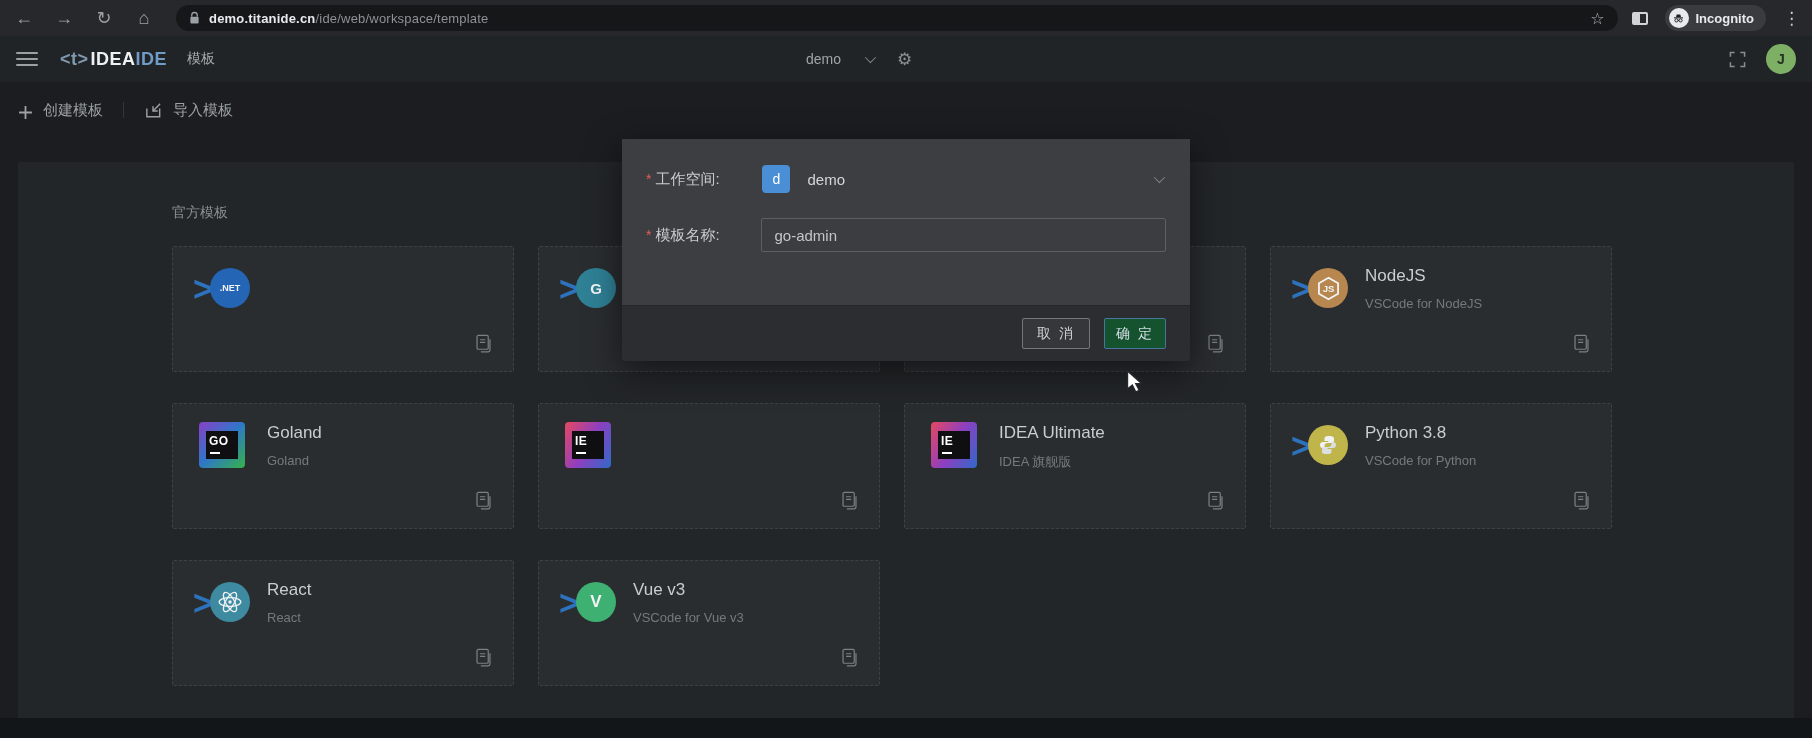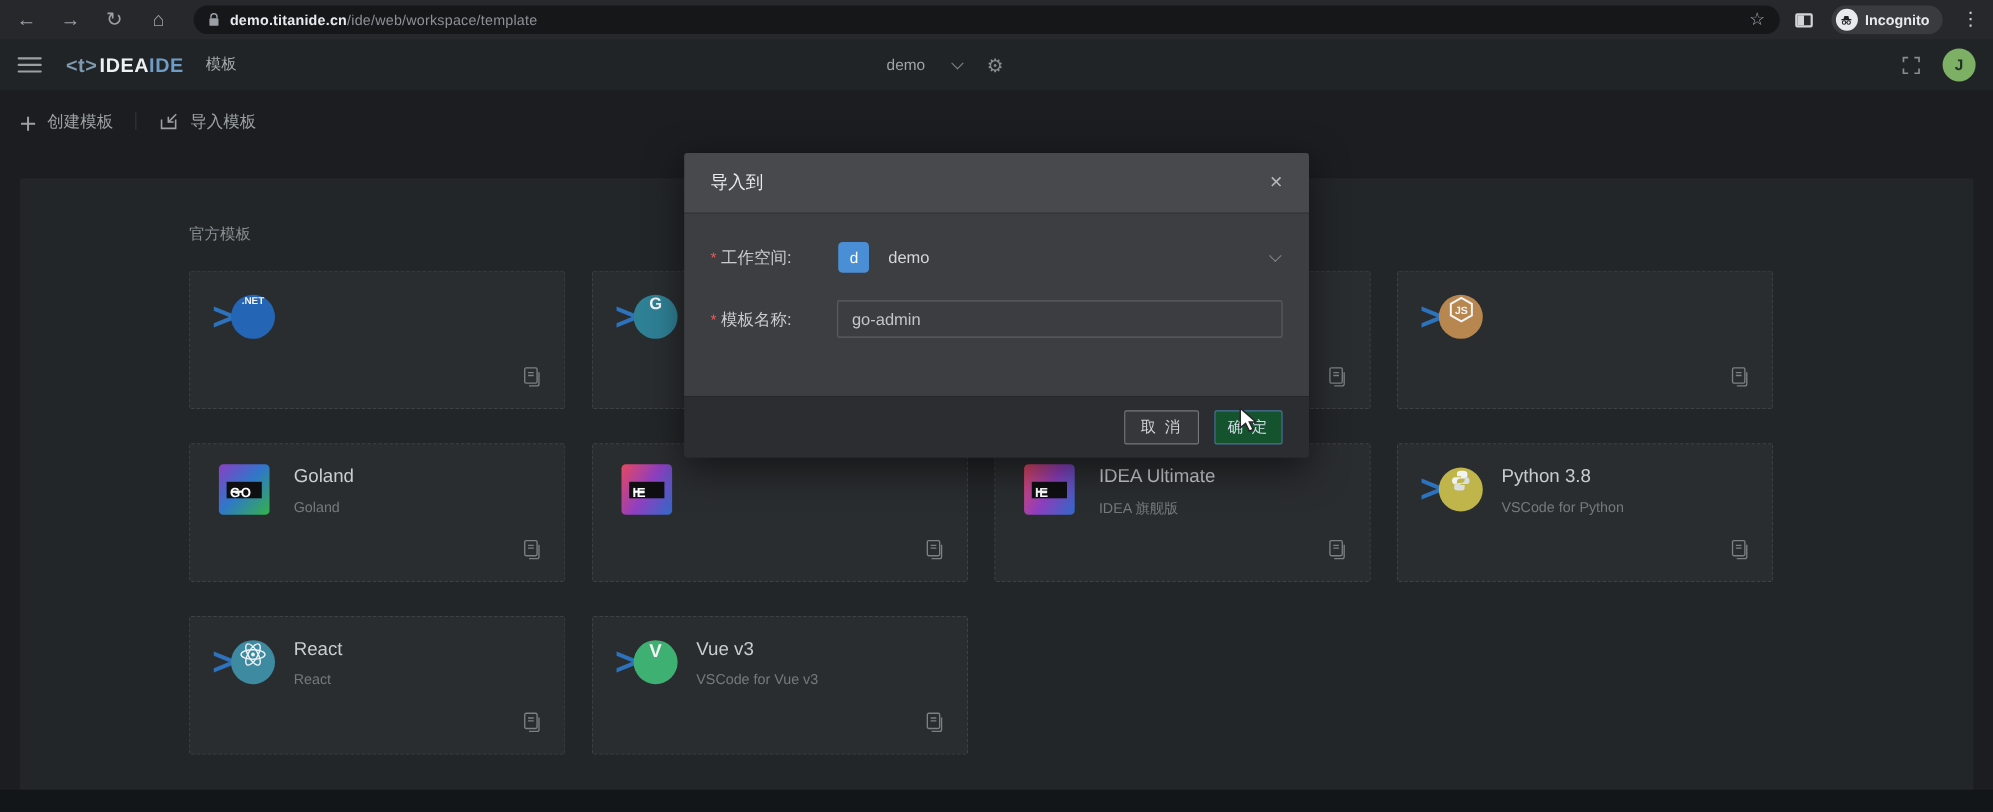--- a/index.html
+++ b/index.html
@@ -53,32 +53,32 @@
   .card { position:relative; width:342px; height:126px; background:#2a2d30; border:1px dashed #3e4245; border-radius:2px; padding:17px 20px; cursor:pointer; }
   .card-head { display:flex; gap:16px; }
   .card-meta { padding-top:2px; }
   .card-title { color:#c9cdd0; font-size:17px; }
   .card-sub { color:#75797d; font-size:13px; margin-top:10px; }
   .copy-btn { position:absolute; right:20px; bottom:12px; opacity:.9; }
 
   
   .card-icon { position:relative; width:58px; height:48px; flex:0 0 58px; }
   .card-icon .chev { position:absolute; left:0; top:2px; font-size:34px; font-weight:bold; color:#2d72bd; line-height:44px; transform:scaleY(1.05); }
-  .card-icon .circ { position:absolute; left:17px; top:4px; width:40px; height:40px; border-radius:50%; display:flex; justify-content:center; color:#fff; }
+  .card-icon .circ { position:absolute; left:17px; top:4px; width:40px; height:40px; border-radius:50%; display:flex; align-items:center; justify-content:center; color:#fff; }
   .circ-txt { font-weight:bold; color:#f2f4f5; }
   .c-dotnet { background:#2565b5; } .c-dotnet .circ-txt{ font-size:9px; }
   .c-go { background:#2f8196; } .c-go .circ-txt{ font-size:15px; }
   .c-node { background:#b8874f; }
   .c-py { background:#c0b54b; }
   .c-react { background:#3d8aa1; }
   .c-vue { background:#3eb071; } .c-vue .circ-txt{ font-size:17px; }
   .jb { width:46px; height:46px; border-radius:4px; margin:1px 0 0 6px; display:flex; align-items:center; justify-content:center; }
   .jb-go { background:linear-gradient(135deg,#8a3fc6 0%,#2f77c9 48%,#35b24a 100%); }
   .jb-ie { background:linear-gradient(120deg,#e6485f 0%,#8f3fc0 50%,#2f6ac9 100%); }
-  .jb-in { width:32px; height:15px; background:#0f0f12; position:relative; }
+  .jb-in { width:32px; height:28px; background:#0f0f12; position:relative; }
   .jb-in span { position:absolute; left:3px; top:3px; color:#fff; font-weight:bold; font-size:12px; letter-spacing:.5px; }
   .jb-in i { position:absolute; left:4px; bottom:5px; width:10px; height:2px; background:#fff; }
 
   
   .modal { position:absolute; left:622px; top:139px; width:568px; z-index:60; border-radius:3px; box-shadow:0 10px 34px rgba(0,0,0,.55); font-size:15px; }
   .modal-header { height:55px; background:#47494c; border-radius:3px 3px 0 0; display:flex; align-items:center; padding:0 24px; border-bottom:1px solid #3a3c3e; }
   .modal-title { color:#e8eaec; font-size:16px; }
   .modal-close { margin-left:auto; color:#b4b8bc; font-size:20px; line-height:1; cursor:pointer; }
   .modal-body { height:166px; background:#3c3e41; padding:22px 24px 0; }
   .form-row { display:flex; align-items:center; height:36px; margin-bottom:20px; }
@@ -239,20 +239,24 @@
     <div class="card-head">
       <div class="card-icon">
                 <span class="chev">&gt;</span>
                 <span class="circ c-node">
                   <svg viewBox="0 0 24 24" width="27" height="27">
                     <polygon points="12,2.5 20.5,7.3 20.5,16.7 12,21.5 3.5,16.7 3.5,7.3" fill="none" stroke="#f2f4f5" stroke-width="1.6"></polygon>
                     <text x="12" y="15.5" font-size="8.5" font-weight="bold" fill="#f2f4f5" text-anchor="middle">JS</text>
                   </svg>
                 </span>
               </div>
+      <div class="card-meta">
+        <div class="card-title">NodeJS</div>
+        <div class="card-sub">VSCode for NodeJS</div>
+      </div>
     </div>
     <div class="copy-btn"><svg viewBox="0 0 22 24" width="19" height="21" fill="none">
                 <rect x="3.5" y="1.5" width="13" height="16" rx="1.5" stroke="#85898d" stroke-width="1.4"></rect>
                 <path d="M7 6.5h6M7 9.5h6" stroke="#85898d" stroke-width="1.4"></path>
                 <path d="M18.5 6v12.5a2 2 0 0 1-2 2H8" stroke="#85898d" stroke-width="1.4"></path>
               </svg></div>
   </div>
 
   <div class="card">
     <div class="card-head">
@@ -385,24 +389,20 @@
                 <path d="M18.5 6v12.5a2 2 0 0 1-2 2H8" stroke="#85898d" stroke-width="1.4"></path>
               </svg></div>
   </div>
 </div>
     </div>
   </div>
   <div class="bottom-strip"></div>
 </div>
 
 <div class="modal">
-  <div class="modal-header">
-    <span class="modal-title">导入到</span>
-    <span class="modal-close">×</span>
-  </div>
   <div class="modal-body">
     <div class="form-row">
       <span class="req">*</span>
       <span class="form-label">工作空间:</span>
       <div class="ws-select">
         <span class="ws-badge" style="background: rgb(74, 142, 213);">d</span>
         <span class="ws-value">demo</span>
         <span class="chevdn"></span>
       </div>
     </div>

